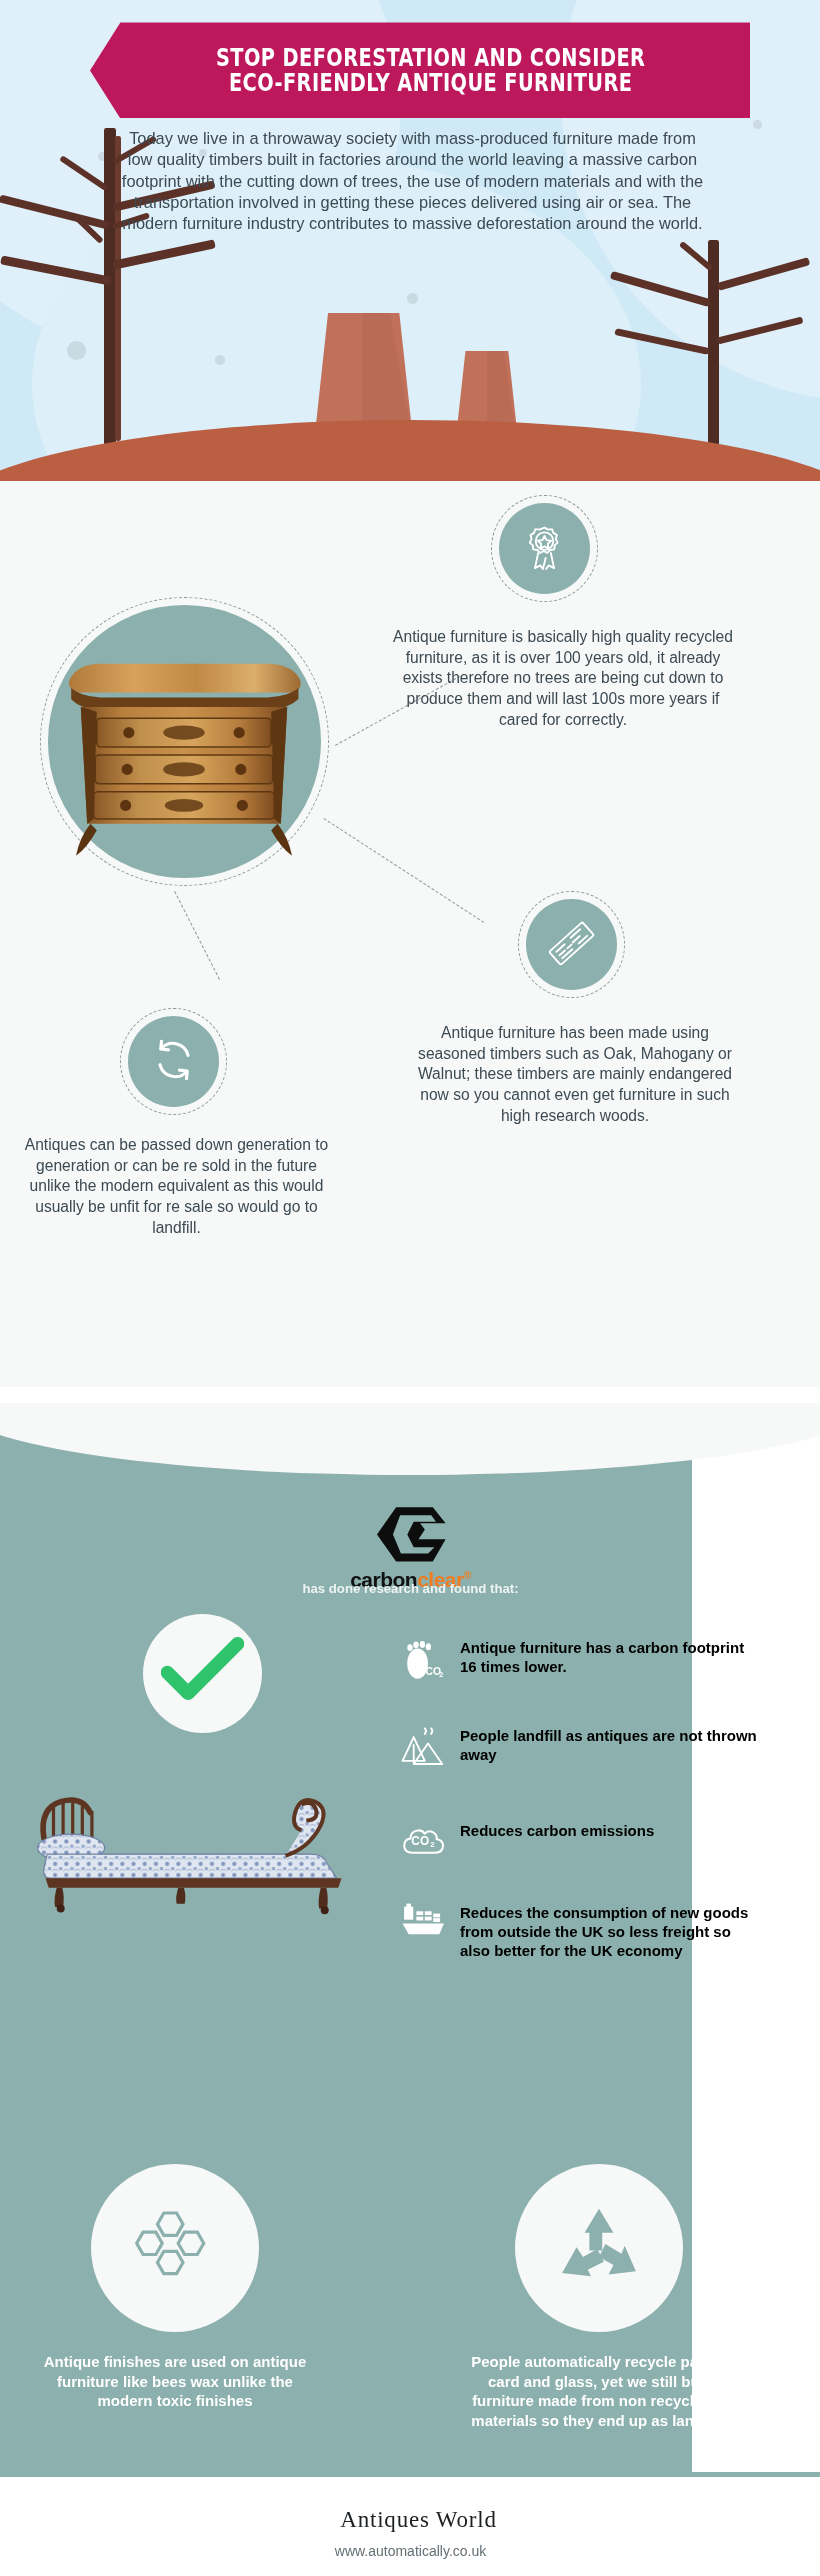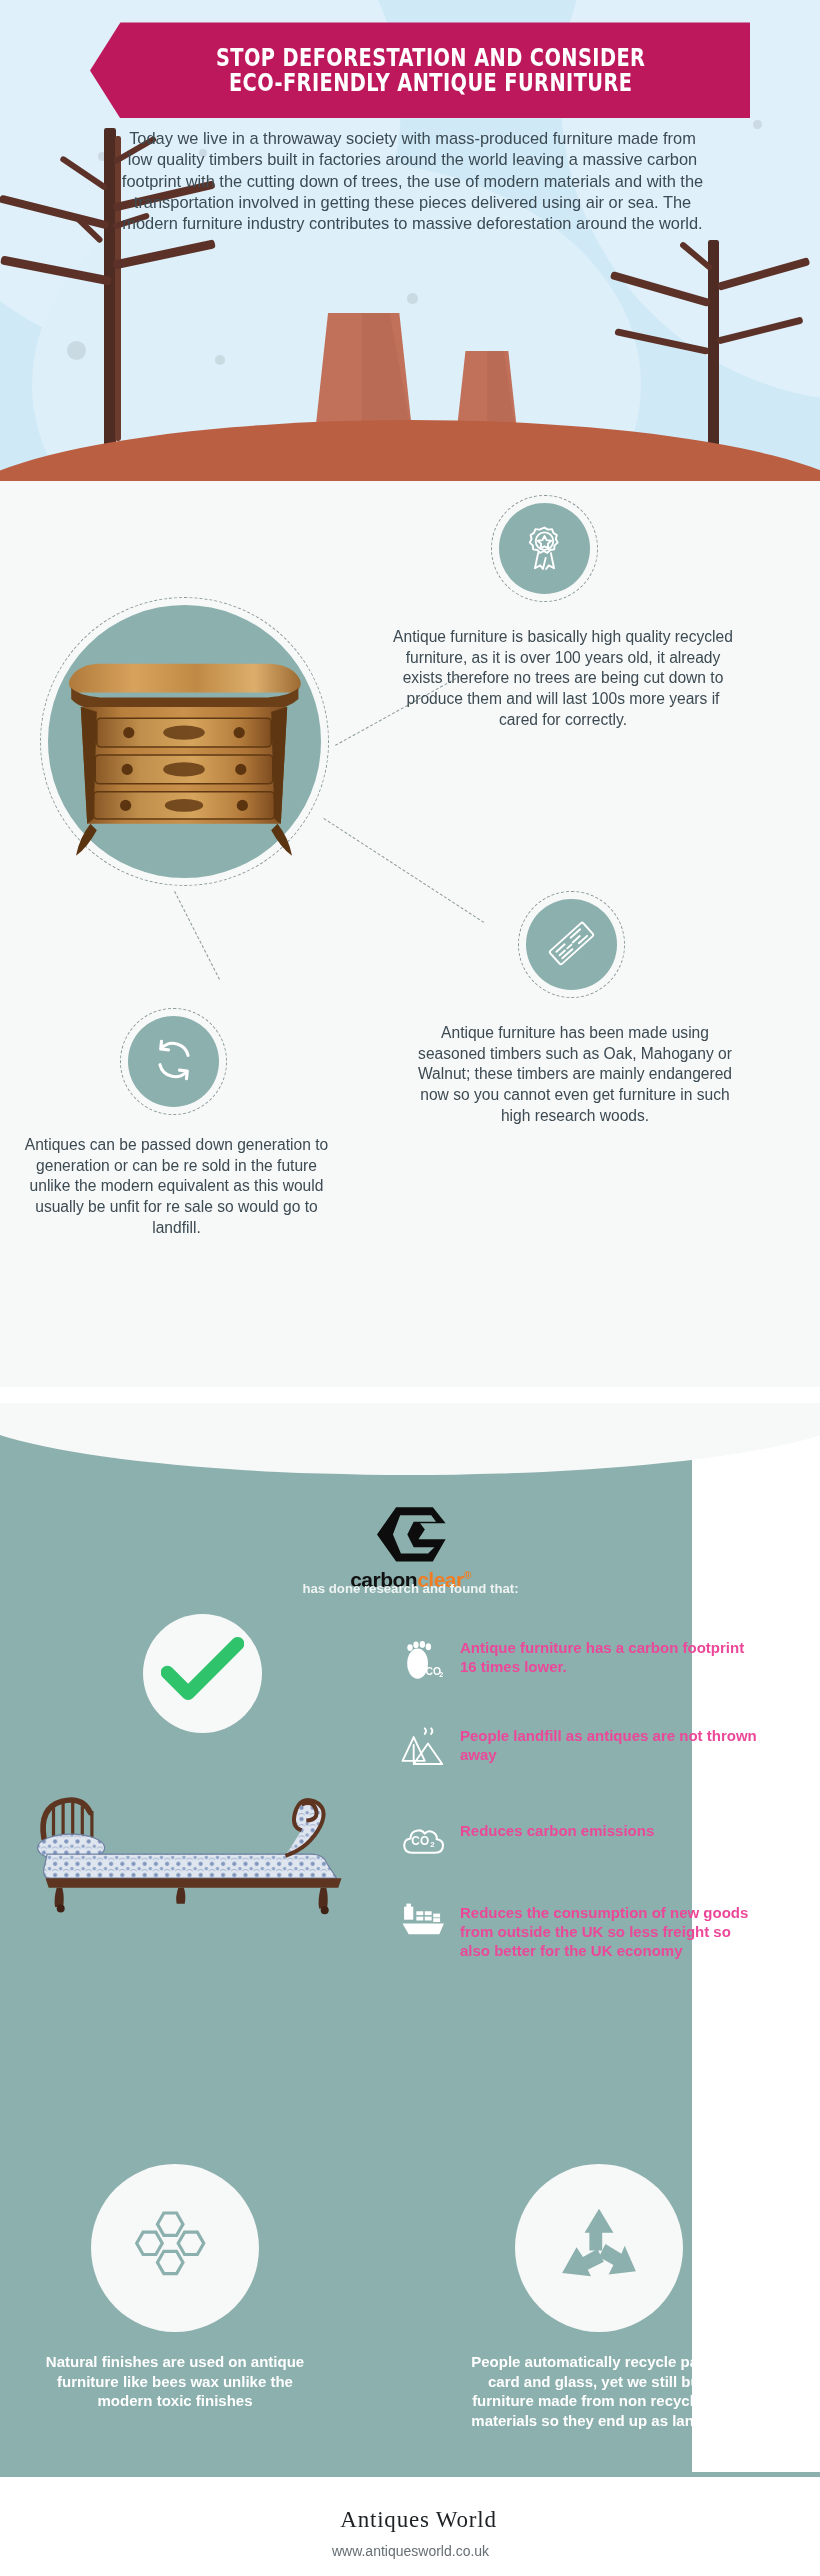--- a/index.html
+++ b/index.html
@@ -76,21 +76,21 @@
   .cc-word .k { color:#111; } .cc-word .o { color:#f07d22; }
 
   .cc-sub { position:absolute; left:0; width:821px; text-align:center; color:#eef4f3;
     font-size:13.2px;font-weight:bold; }
 
   .check-circle { position:absolute; left:143px; top:1614px; width:119px; height:119px;
     border-radius:50%; background:#f7f8f8; display:flex; align-items:center; justify-content:center; }
 
   .benefit { position:absolute; display:flex; align-items:flex-start; gap:13px; }
   .benefit .bicon { width:46px; flex:0 0 46px; display:flex; justify-content:center; }
-  .benefit .btxt { color:#ec4899; font-weight:bold; font-size:15px; line-height:1.28; width:297px; }
+  .benefit .btxt { color:#000000; font-weight:bold; font-size:15px; line-height:1.28; width:297px; }
 
   .sofa { position:absolute; left:29px; top:1771px; width:345px; height:144px; }
 
   .wcircle { position:absolute; width:168px; height:168px; border-radius:50%; background:#f7f8f8;
     display:flex; align-items:center; justify-content:center; }
   .wcaption { position:absolute; width:264px; text-align:center; color:#ffffff; font-weight:bold;
     font-size:15px; line-height:1.3; }
 
   
   .footer { position:absolute; left:0; top:2472px; width:821px; height:104px; background:#ffffff; }
@@ -394,35 +394,35 @@
       <svg width="90" height="83" viewBox="0 0 112 104" fill="none" stroke="#8bb0ad" stroke-width="4">
         <g>
           <path d="M42 10 L58 10 L66 24 L58 38 L42 38 L34 24 Z"></path>
           <path d="M16 34 L32 34 L40 48 L32 62 L16 62 L8 48 Z"></path>
           <path d="M68 34 L84 34 L92 48 L84 62 L68 62 L60 48 Z"></path>
           <path d="M42 58 L58 58 L66 72 L58 86 L42 86 L34 72 Z"></path>
         </g>
       </svg>
     </span>
   </div>
-  <p class="wcaption" style="left:43px;top:2352px;">Natural finishes are used on antique furniture like bees wax unlike the modern toxic finishes</p>
+  <p class="wcaption" style="left:43px;top:2352px;">Antique finishes are used on antique furniture like bees wax unlike the modern toxic finishes</p>
 
   <div class="wcircle" style="left:515px;top:2164px;">
     <span>
       <svg width="90" height="85" viewBox="0 0 112 106">
         <g fill="#8bb0ad">
           <path d="M56 6 L74 36 L60 36 L60 58 L44 58 L44 36 L38 36 Z"></path>
           <path d="M10 86 L28 54 L36 66 L54 56 L62 72 L42 82 L46 90 Z"></path>
           <path d="M102 84 L68 88 L74 76 L56 66 L64 50 L84 62 L88 52 Z"></path>
         </g>
       </svg>
     </span>
   </div>
   <p class="wcaption" style="left:466px;top:2352px;">People automatically recycle paper, card and glass, yet we still buy furniture made from non recyclable materials so they end up as landfill.</p>
 
   <footer class="footer">
     <div class="footer-rule"></div>
     <div class="brand">Antiques World</div>
-    <div class="brandurl">www.antiquesworld.co.uk</div>
+    <div class="brandurl">www.automatically.co.uk</div>
   </footer>
 
 </div>
 
 
 </body></html>

